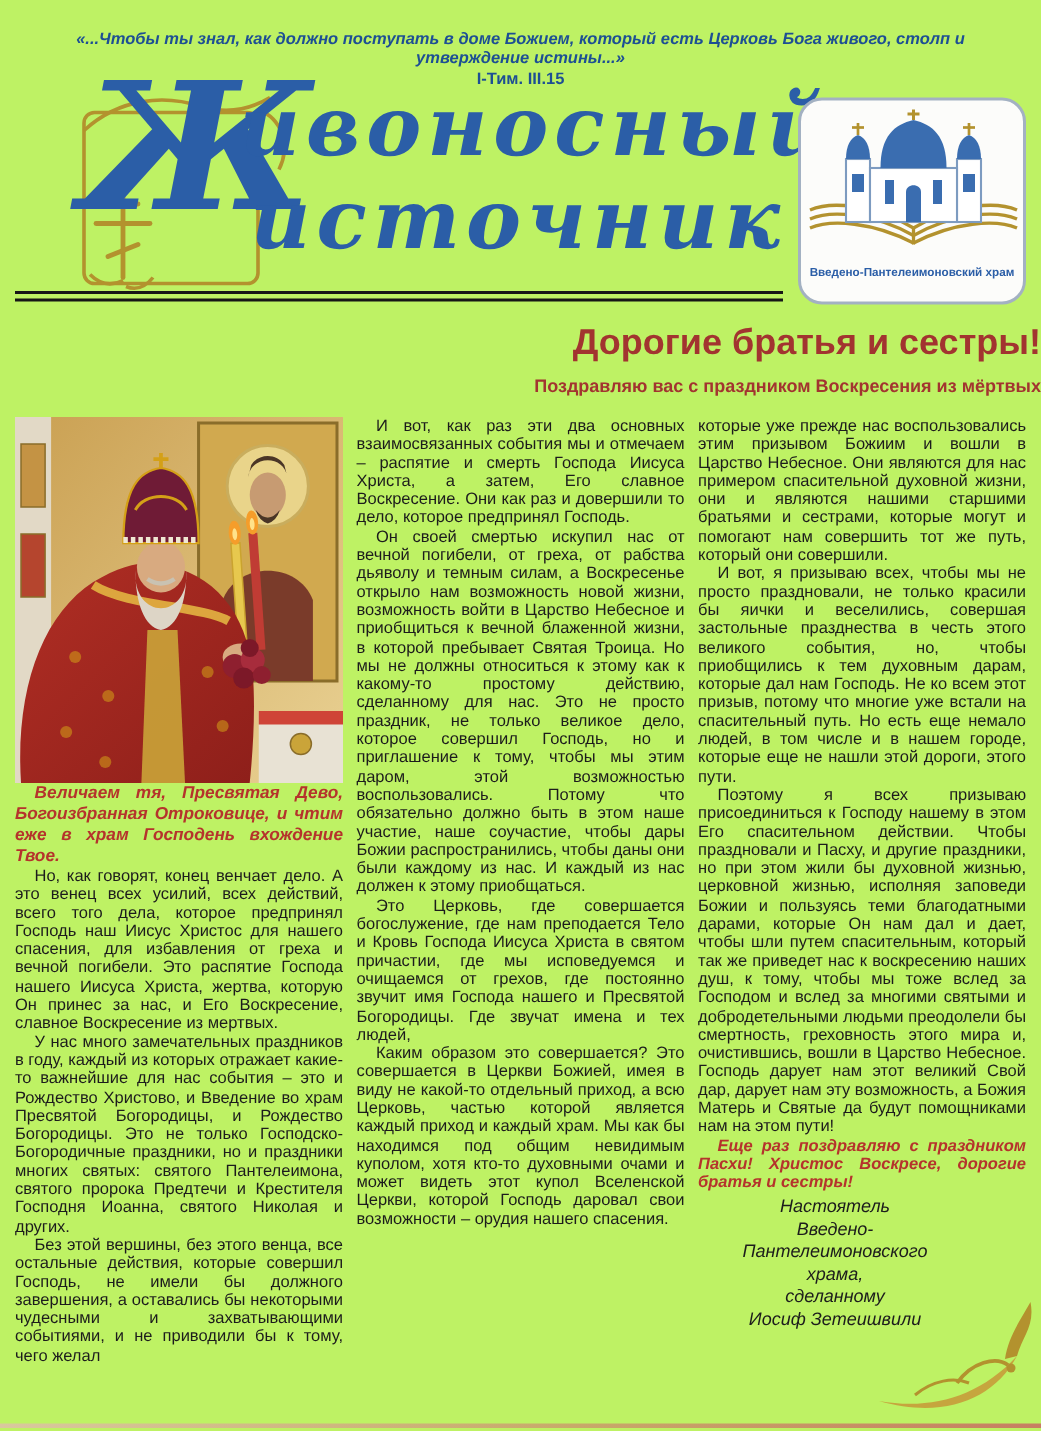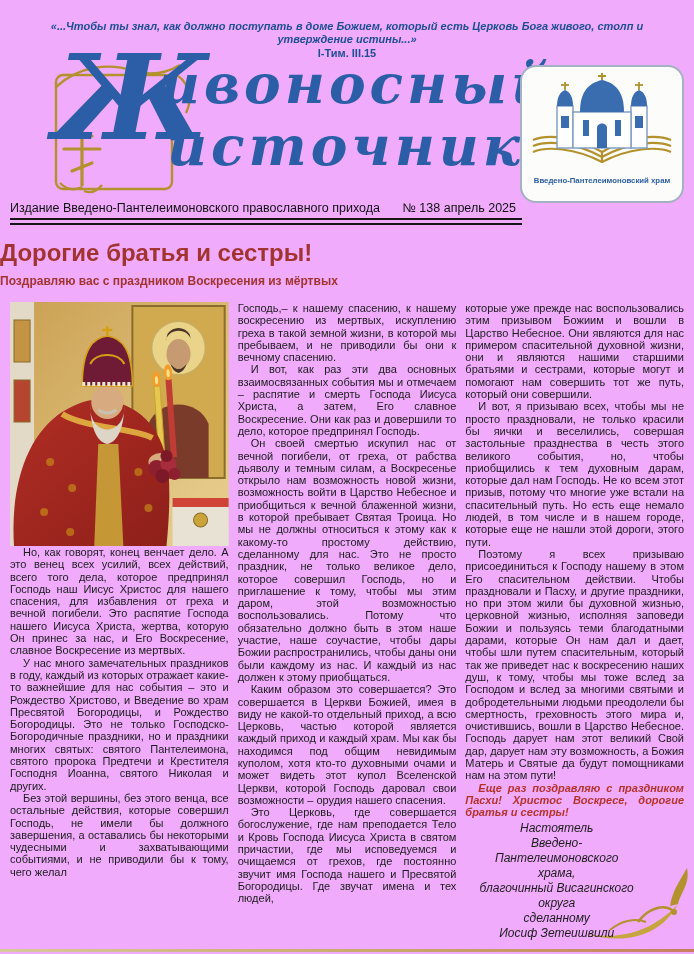--- a/index.html
+++ b/index.html
@@ -1,18 +1,18 @@
 <!DOCTYPE html>
 <html><head>
 <meta charset="utf-8">
 <style>
   html,body { margin:0; padding:0; background:#e8e8e8; }
   .page {
     position:relative; width:694px; height:954px; margin:0 auto;
-    background:#f0abfc; overflow:hidden;
+    background:#bef264; overflow:hidden;
     font-family:"Liberation Sans","DejaVu Sans",sans-serif;
   }
   
   .epigraph {
     margin:20px 30px 0; text-align:center;
     color:#1d4f94; font-size:11px; font-weight:bold; font-style:italic; line-height:13px;
   }
   .epigraph-ref {
     text-align:center; margin:1px 36px 0;
     color:#1d4f94; font-size:11px; font-weight:bold;
@@ -25,36 +25,36 @@
     font-family:"DejaVu Serif",serif; font-style:italic; font-weight:bold;
     font-size:118px; line-height:118px; color:#2b5ea7;
   }
   .mh-l1, .mh-l2 {
     position:absolute; font-family:"DejaVu Serif",serif; font-style:italic; font-weight:bold;
     font-size:55px; line-height:58px; letter-spacing:4px; color:#2b5ea7; white-space:nowrap;
   }
   .mh-l1 { left:150px; top:-8px; }
   .mh-l2 { left:154px; top:54px; width:360px; text-align:right; }
   .mh-logo {
-    position:absolute; right:0; top:2px; width:164px; height:138px;
+    position:absolute; right:0; top:2px; width:152px; height:138px;
     border:2px solid #a3b1c2; border-radius:16px; background:#fcfcfa;
     box-sizing:border-box; text-align:center; padding-top:5px; z-index:3;
   }
   .mh-logo-caption { font-size:7.8px; font-weight:bold; color:#2b5ea7; margin-top:0px; }
   
   .info-row {
     display:flex; justify-content:space-between; width:506px;
     margin:10px 10px 0; font-size:12.5px; color:#111;
   }
   .double-rule {
     width:512px; margin:3px 10px 0; height:3px;
     border-top:2px solid #161616; border-bottom:2px solid #161616;
   }
   
-  .headline { text-align:left; margin-top:12px; color:#a23430; font-weight:bold; }
+  .headline { text-align:right; margin-top:12px; color:#a23430; font-weight:bold; }
   .headline .h1 { font-size:24px; line-height:32px; }
   .headline .h2 { font-size:12px; line-height:25px; }
   
   .cols { display:flex; gap:9px; margin:8px 10px 0; height:650px; overflow:hidden; }
   .col { flex:1; text-align:justify; font-size:11px; line-height:12.3px; color:#1c1c1c; }
   .col p { margin:0; text-indent:13px; }
   .col p.cont { text-indent:0; }
   .photo { width:100%; height:244px; display:block; }
   .photo-caption {
     color:#b5332c; font-weight:bold; font-style:italic;
@@ -127,24 +127,20 @@
         <rect x="56" y="48" width="6" height="16" fill="#3a6db0"></rect>
         <rect x="88" y="48" width="6" height="16" fill="#3a6db0"></rect>
         <path d="M70,76 L70,56 C70,50 80,50 80,56 L80,76 Z" fill="#3a6db0"></path>
         <rect x="34" y="44" width="8" height="12" fill="#3a6db0"></rect>
         <rect x="108" y="44" width="8" height="12" fill="#3a6db0"></rect>
       </svg>
       <div class="mh-logo-caption">Введено-Пантелеимоновский храм</div>
     </div>
   </div>
 
-  <div class="info-row">
-    <span>Издание Введено-Пантелеимоновского православного прихода</span>
-    <span>№ 138 апрель 2025</span>
-  </div>
   <div class="double-rule"></div>
 
   <div class="headline">
     <div class="h1">Дорогие братья и сестры!</div>
     <div class="h2">Поздравляю вас с праздником Воскресения из мёртвых</div>
   </div>
 
   <div class="cols">
 
     <div class="col">
@@ -209,42 +205,41 @@
         <ellipse cx="97" cy="100" rx="16" ry="17" fill="#d8aa80"></ellipse>
         <path d="M80,102 C78,136 116,136 114,102 C114,124 108,140 97,142 C86,140 80,124 80,102 Z" fill="#ddd5c6"></path>
         <path d="M88,108 Q97,114 106,108" stroke="#c9c2b2" stroke-width="3" fill="none"></path>
 
         <path d="M72,84 C72,46 83,36 97,34 C111,36 122,46 122,84 Z" fill="#6f1b36" stroke="#d4a017" stroke-width="1.5"></path>
         <line x1="72" y1="82" x2="122" y2="82" stroke="#efe7d2" stroke-width="4" stroke-dasharray="3,2"></line>
         <path d="M80,62 C86,50 108,50 114,62" stroke="#d4a017" stroke-width="2" fill="none"></path>
         <line x1="97" y1="34" x2="97" y2="24" stroke="#d4a017" stroke-width="2.5"></line>
         <line x1="92" y1="28" x2="102" y2="28" stroke="#d4a017" stroke-width="2.5"></line>
       </svg>
+      <p class="photo-caption">Величаем тя, Пресвятая Дево, Богоизбранная Отроковице, и чтим еже в храм Господень вхождение Твое.</p>
       <p>Но, как говорят, конец венчает дело. А это венец всех усилий, всех действий, всего того дела, которое предпринял Господь наш Иисус Христос для нашего спасения, для избавления от греха и вечной погибели. Это распятие Господа нашего Иисуса Христа, жертва, которую Он принес за нас, и Его Воскресение, славное Воскресение из мертвых.</p>
       <p>У нас много замечательных праздников в году, каждый из которых отражает какие-то важнейшие для нас события – это и Рождество Христово, и Введение во храм Пресвятой Богородицы, и Рождество Богородицы. Это не только Господско-Богородичные праздники, но и праздники многих святых: святого Пантелеимона, святого пророка Предтечи и Крестителя Господня Иоанна, святого Николая и других.</p>
       <p>Без этой вершины, без этого венца, все остальные действия, которые совершил Господь, не имели бы должного завершения, а оставались бы некоторыми чудесными и захватывающими событиями, и не приводили бы к тому, чего желал</p>
     </div>
 
     <div class="col">
-      <p class="cont">Господь,– к нашему спасению, к нашему воскресению из мертвых, искуплению греха в такой земной жизни, в которой мы пребываем, и не приводили бы они к вечному спасению.</p>
       <p>И вот, как раз эти два основных взаимосвязанных события мы и отмечаем – распятие и смерть Господа Иисуса Христа, а затем, Его славное Воскресение. Они как раз и довершили то дело, которое предпринял Господь.</p>
       <p>Он своей смертью искупил нас от вечной погибели, от греха, от рабства дьяволу и темным силам, а Воскресенье открыло нам возможность новой жизни, возможность войти в Царство Небесное и приобщиться к вечной блаженной жизни, в которой пребывает Святая Троица. Но мы не должны относиться к этому как к какому-то простому действию, сделанному для нас. Это не просто праздник, не только великое дело, которое совершил Господь, но и приглашение к тому, чтобы мы этим даром, этой возможностью воспользовались. Потому что обязательно должно быть в этом наше участие, наше соучастие, чтобы дары Божии распространились, чтобы даны они были каждому из нас. И каждый из нас должен к этому приобщаться.</p>
+      <p>Это Церковь, где совершается богослужение, где нам преподается Тело и Кровь Господа Иисуса Христа в святом причастии, где мы исповедуемся и очищаемся от грехов, где постоянно звучит имя Господа нашего и Пресвятой Богородицы. Где звучат имена и тех людей,</p>
       <p>Каким образом это совершается? Это совершается в Церкви Божией, имея в виду не какой-то отдельный приход, а всю Церковь, частью которой является каждый приход и каждый храм. Мы как бы находимся под общим невидимым куполом, хотя кто-то духовными очами и может видеть этот купол Вселенской Церкви, которой Господь даровал свои возможности – орудия нашего спасения.</p>
-      <p>Это Церковь, где совершается богослужение, где нам преподается Тело и Кровь Господа Иисуса Христа в святом причастии, где мы исповедуемся и очищаемся от грехов, где постоянно звучит имя Господа нашего и Пресвятой Богородицы. Где звучат имена и тех людей,</p>
     </div>
 
     <div class="col">
       <p class="cont">которые уже прежде нас воспользовались этим призывом Божиим и вошли в Царство Небесное. Они являются для нас примером спасительной духовной жизни, они и являются нашими старшими братьями и сестрами, которые могут и помогают нам совершить тот же путь, который они совершили.</p>
       <p>И вот, я призываю всех, чтобы мы не просто праздновали, не только красили бы яички и веселились, совершая застольные празднества в честь этого великого события, но, чтобы приобщились к тем духовным дарам, которые дал нам Господь. Не ко всем этот призыв, потому что многие уже встали на спасительный путь. Но есть еще немало людей, в том числе и в нашем городе, которые еще не нашли этой дороги, этого пути.</p>
       <p>Поэтому я всех призываю присоединиться к Господу нашему в этом Его спасительном действии. Чтобы праздновали и Пасху, и другие праздники, но при этом жили бы духовной жизнью, церковной жизнью, исполняя заповеди Божии и пользуясь теми благодатными дарами, которые Он нам дал и дает, чтобы шли путем спасительным, который так же приведет нас к воскресению наших душ, к тому, чтобы мы тоже вслед за Господом и вслед за многими святыми и добродетельными людьми преодолели бы смертность, греховность этого мира и, очистившись, вошли в Царство Небесное. Господь дарует нам этот великий Свой дар, дарует нам эту возможность, а Божия Матерь и Святые да будут помощниками нам на этом пути!</p>
       <p class="closing">Еще раз поздравляю с праздником Пасхи! Христос Воскресе, дорогие братья и сестры!</p>
       <div class="signature">
         <div>Настоятель</div>
         <div>Введено-Пантелеимоновского храма,</div>
-        <div>благочинный Висагинского округа</div>
         <div>сделанному</div>
         <div>Иосиф Зетеишвили</div>
       </div>
     </div>
   </div>
 
   <svg class="flourish" width="110" height="84" viewBox="0 0 110 84">
     <path d="M6,72 C40,78 72,70 98,42 C82,72 48,84 6,72 Z" fill="#c6a53e"></path>
     <path d="M98,42 C102,28 110,22 107,6 C99,20 92,30 90,44 Z" fill="#b3922e"></path>
     <path d="M58,60 C68,46 84,42 92,48" stroke="#b3922e" stroke-width="2.5" fill="none"></path>

